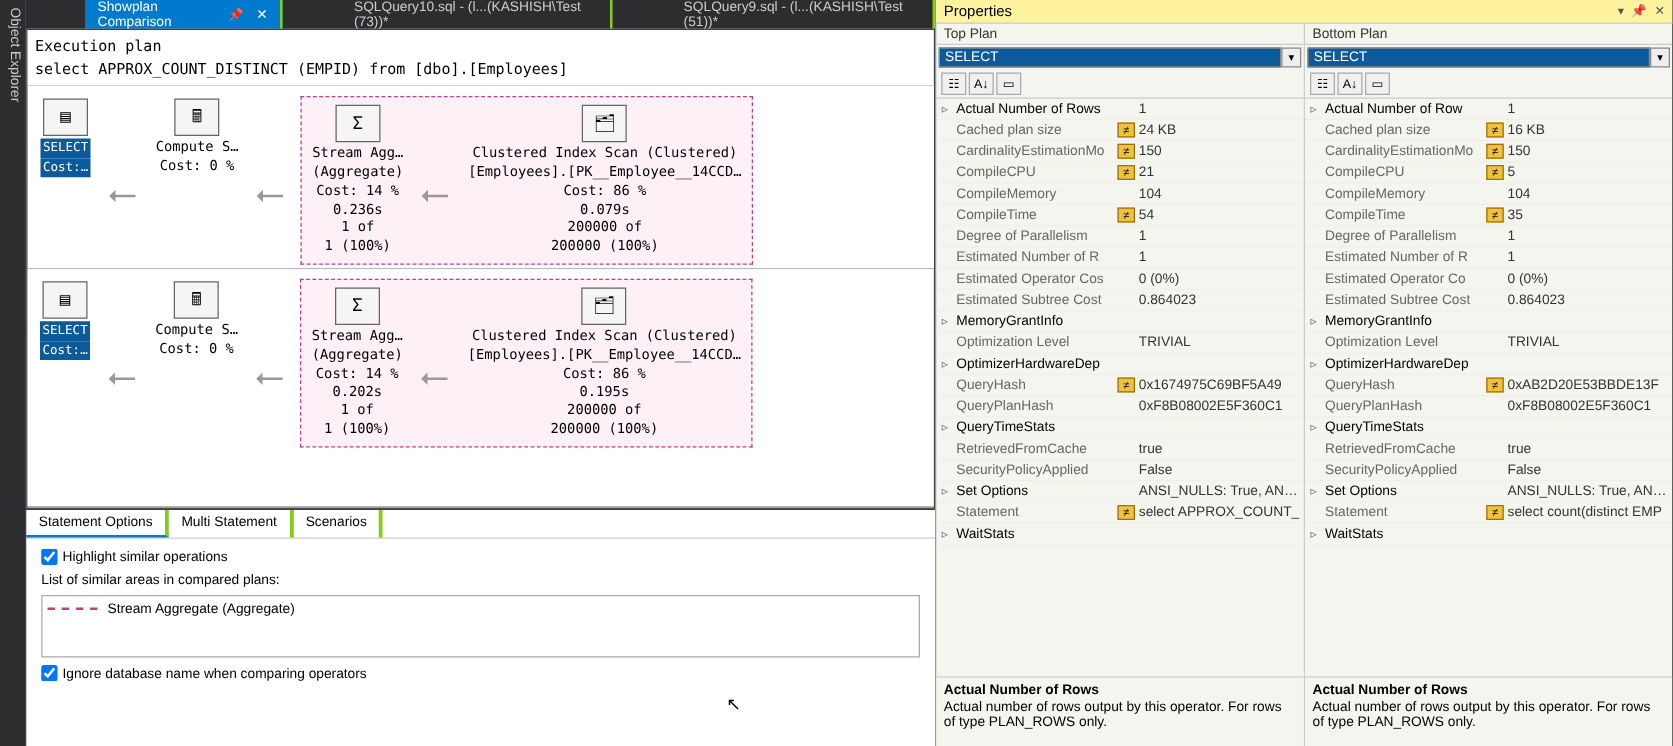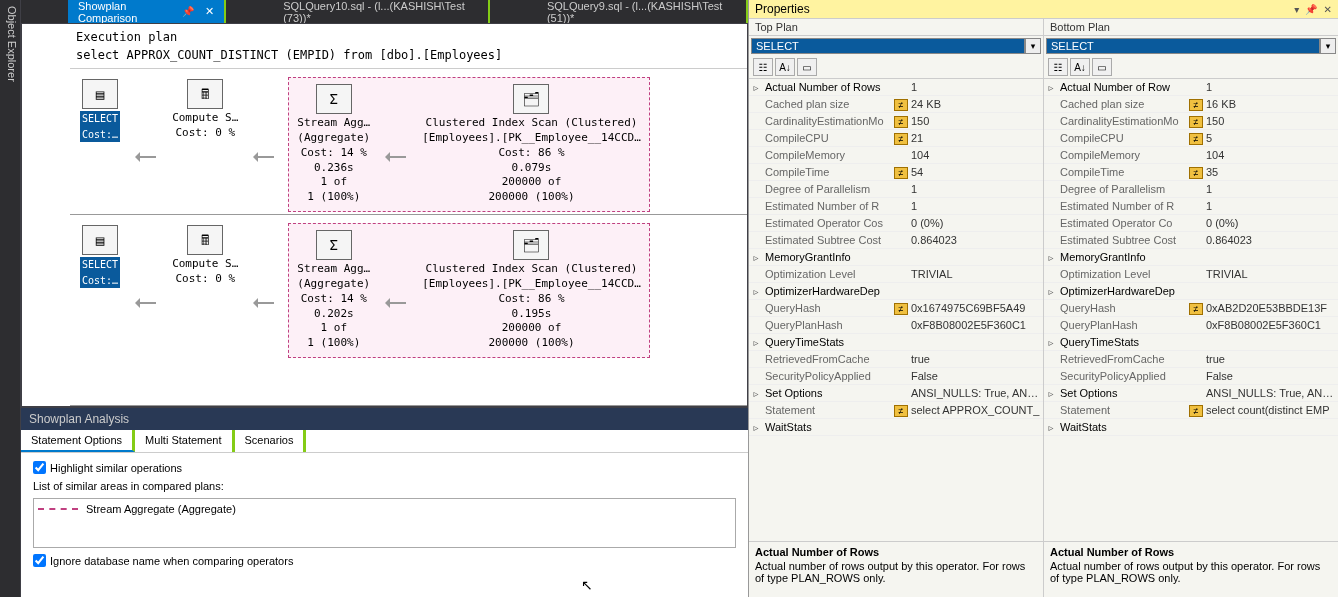--- a/index.html
+++ b/index.html
@@ -5,21 +5,21 @@
 * { box-sizing: border-box; margin: 0; padding: 0; }
 body { font-family: "Segoe UI", Tahoma, sans-serif; font-size: 12px; background: #2d2d30; color: #000; width: 1338px; height: 597px; overflow: hidden; display: flex; }
 .obj-explorer { width: 21px; background: #2d2d30; color: #ccc; writing-mode: vertical-rl; text-orientation: mixed; padding: 6px 2px; border-right: 1px solid #3f3f46; font-size: 11px; }
 .main-area { flex: 1; display: flex; flex-direction: column; background: #293955; }
 .tab-bar { display: flex; background: #2d2d30; height: 23px; align-items: stretch; }
 .tab { padding: 3px 10px; color: #ccc; font-size: 11px; display: flex; align-items: center; gap: 6px; cursor: pointer; border-right: 2px solid #84cc16; margin-left: 47px; }
 .tab.active { background: #007acc; color: #fff; }
 .tab-close { font-size: 11px; margin-left: 4px; }
 .tab-pin { font-size: 10px; }
 .plan-compare { flex: 1; display: flex; flex-direction: column; background: #fff; border: 1px solid #3f3f46; overflow: hidden; }
-.plan-row { flex: 1; border-bottom: 1px solid #999; display: flex; flex-direction: column; overflow: hidden; margin-left: 48px; }
+.plan-row { flex: 1; border-bottom: 1px solid #999; display: flex; flex-direction: column; overflow: hidden; }
 .plan-header { font-family: Consolas, monospace; font-size: 12px; padding: 4px 6px; background: #fff; border-bottom: 1px solid #ccc; line-height: 1.5; }
 .plan-canvas { flex: 1; background: #fff; position: relative; padding: 8px; overflow: auto; }
 .op-row { display: flex; align-items: flex-start; gap: 14px; }
 .op-node { text-align: center; font-family: Consolas, monospace; font-size: 11px; line-height: 1.35; padding: 2px; }
 .op-select { display: inline-block; }
 .op-select .icon-box { width: 36px; height: 30px; border: 1px solid #666; display: flex; align-items: center; justify-content: center; margin: 0 auto 2px; font-size: 14px; background: #f5f5f5; }
 .op-select .lbl { background: #0a5a9c; color: #fff; padding: 1px 2px; font-size: 10px; }
 .op-select .cost { background: #0a5a9c; color: #fff; padding: 1px 2px; font-size: 10px; }
 .op-node .icon-box { width: 36px; height: 30px; border: 1px solid #666; display: flex; align-items: center; justify-content: center; margin: 0 auto 2px; font-size: 14px; background: #f5f5f5; }
 .op-group { border: 1px dashed #c04080; background: #fdf0f7; padding: 4px 6px; display: flex; align-items: flex-start; gap: 14px; }
@@ -160,21 +160,20 @@
               <div>200000 of</div>
               <div>200000 (100%)</div>
             </div>
           </div>
         </div>
       </div>
     </div>
   </div>
 
   <div class="analysis-panel">
-    <div class="analysis-title">Showplan Analysis</div>
     <div class="analysis-tabs">
       <div class="analysis-tab active">Statement Options</div>
       <div class="analysis-tab">Multi Statement</div>
       <div class="analysis-tab">Scenarios</div>
     </div>
     <div class="analysis-body" style="position:relative;">
       <label class="checkbox-row">
         <input type="checkbox" checked="" style="">
         <span>Highlight similar operations</span>
       </label>

